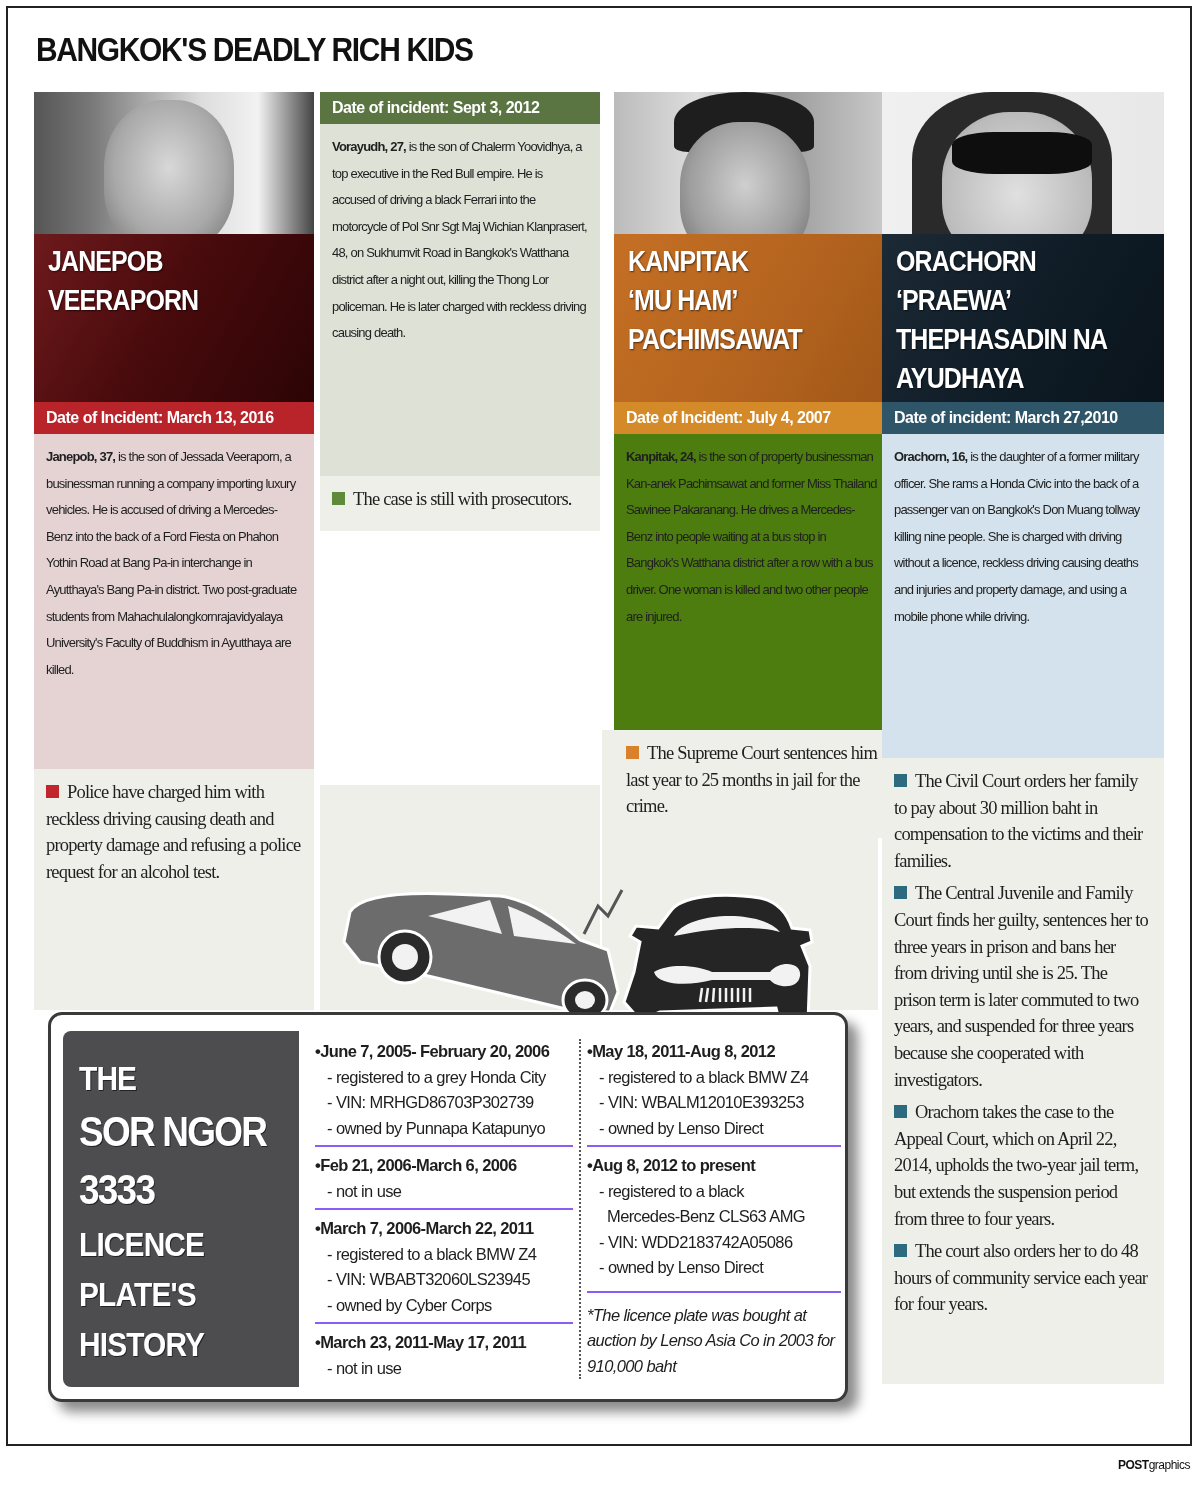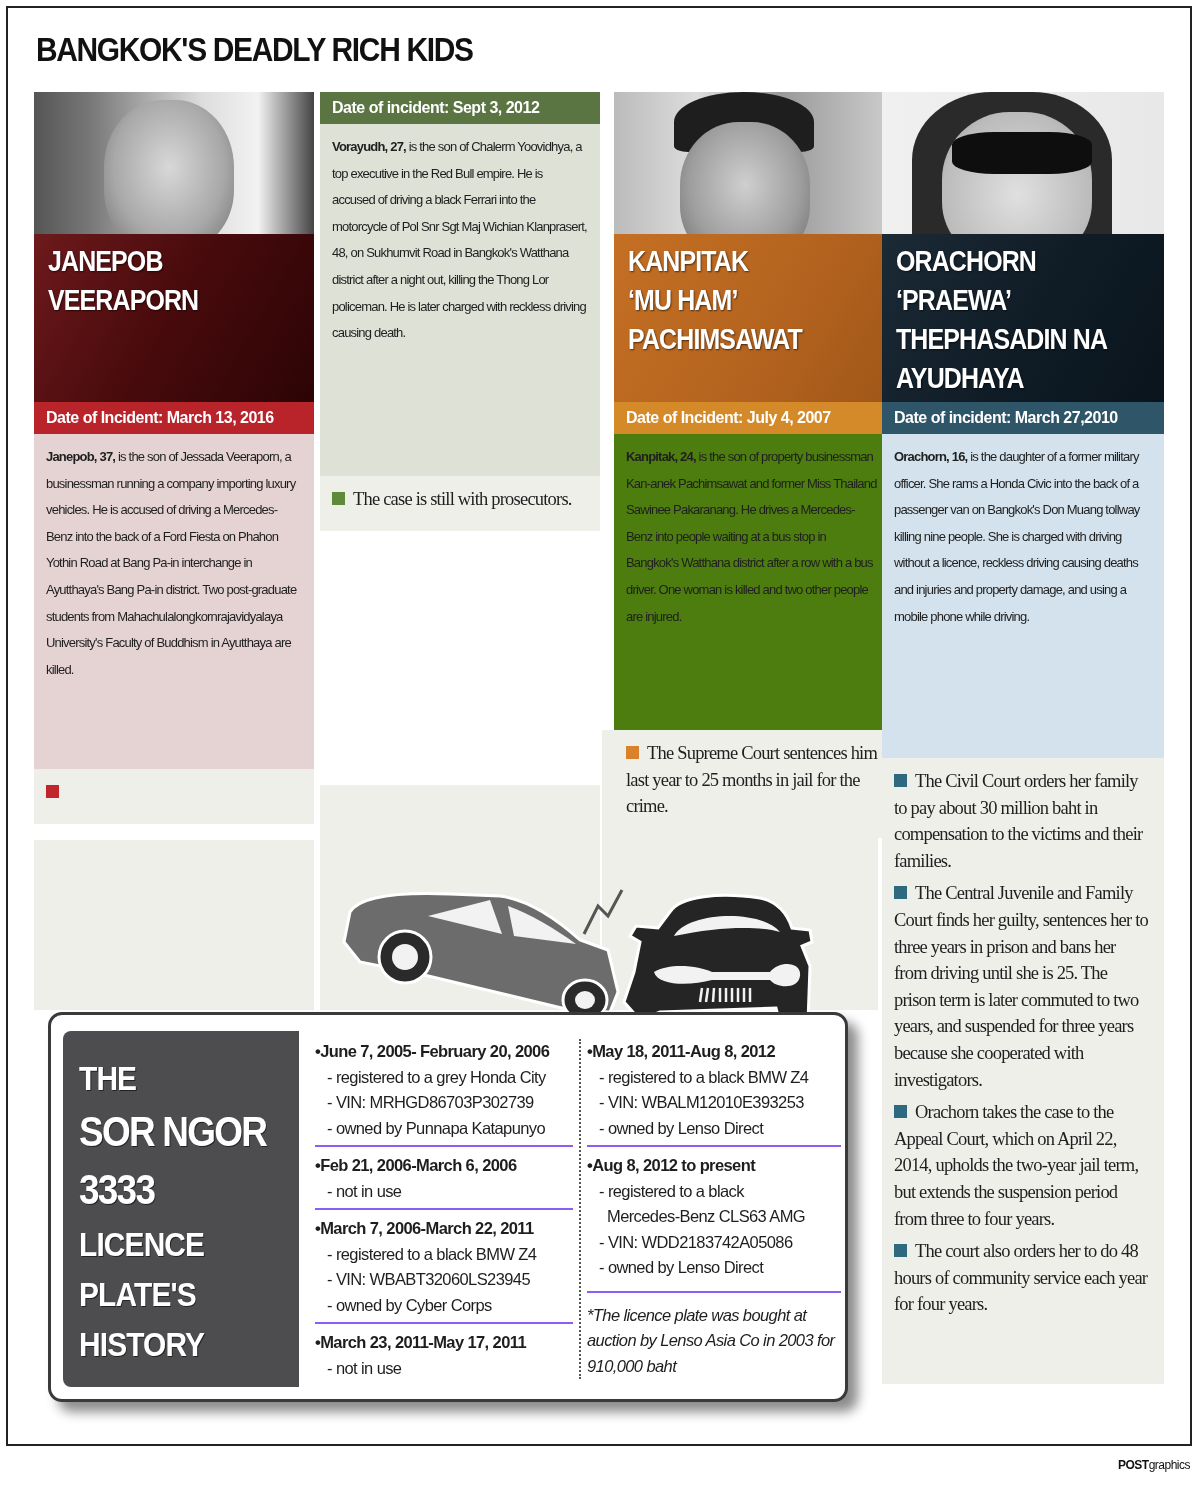--- a/index.html
+++ b/index.html
@@ -89,21 +89,21 @@
     </div>
     <div class="tint"></div>
     <div class="name">
       <div>JANEPOB</div>
       <div>VEERAPORN</div>
     </div>
   </div>
   <div class="date-bar">Date of Incident: March 13, 2016</div>
   <div class="bio" style="height:335px;"><b>Janepob, 37,</b><span> is the son of Jessada  Veeraporn, a businessman running a company importing luxury vehicles. He is accused of driving a Mercedes-Benz into the back of a Ford Fiesta on Phahon Yothin Road at Bang Pa-in interchange in Ayutthaya's Bang Pa-in district. Two post-graduate students from Mahachulalongkornrajavidyalaya University's  Faculty of Buddhism in Ayutthaya are killed.</span></div>
   <div class="outcome">
-    <p><span class="sq"></span></p>
+    <p><span class="sq"></span><span>Police have charged him with reckless driving causing death and property damage and refusing a police request for an alcohol test.</span></p>
   </div>
 </div>
 
 <div class="col col-2">
   <div class="date-bar">Date of incident: Sept  3, 2012</div>
   <div class="bio" style="height:352px;"><b>Vorayudh, 27,</b><span> is the son of Chalerm Yoovidhya, a top executive in the Red Bull empire. He is accused of driving a black Ferrari into the motorcycle of Pol Snr Sgt Maj Wichian Klanprasert,  48, on Sukhumvit Road in Bangkok's Watthana district after a night out, killing the Thong Lor policeman. He is later charged with reckless driving causing death.</span></div>
   <div class="outcome">
     <p><span class="sq"></span><span>The case is still with prosecutors.</span></p>
   </div>
 </div>

